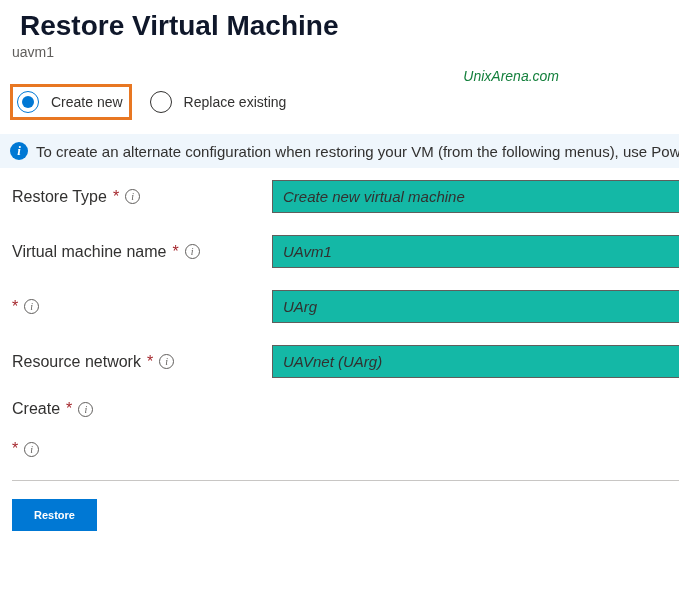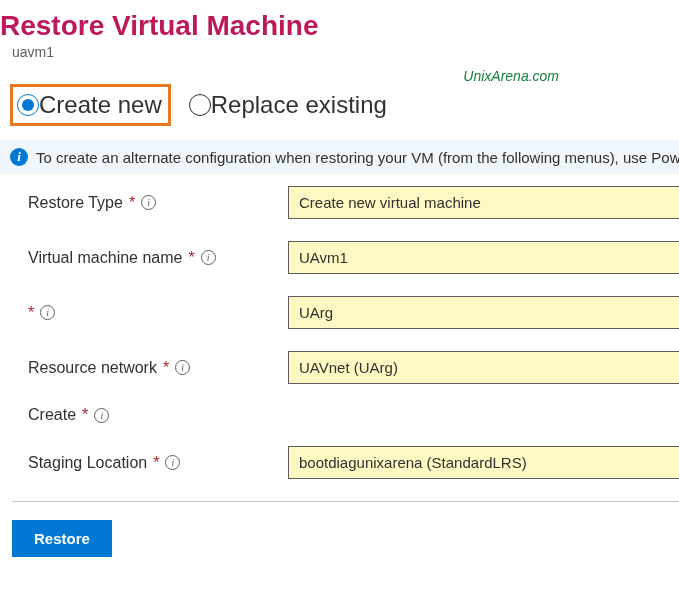--- a/index.html
+++ b/index.html
@@ -13,22 +13,22 @@
       color: #323130;
       background: #fff;
       width: 679px;
       height: 614px;
       overflow: hidden;
       position: relative;
     }
     .page-title {
       font-size: 28px;
       font-weight: 600;
-      color: #be185d;
-      padding: 10px 0 0 0;
+      color: #0f172a;
+      padding: 10px 0 0 20px;
     }
     .subtitle {
       font-size: 14px;
       color: #605e5c;
       padding: 2px 0 0 12px;
     }
     .watermark {
       position: absolute;
       top: 68px;
       right: 120px;
@@ -38,22 +38,22 @@
     }
     .radio-row {
       display: flex;
       align-items: center;
       gap: 18px;
       padding: 24px 0 14px 10px;
     }
     .radio-option {
       display: flex;
       align-items: center;
-      gap: 0;
-      font-size: 24px;
+      gap: 12px;
+      font-size: 14px;
       color: #323130;
       cursor: pointer;
     }
     .radio-circle {
       width: 22px;
       height: 22px;
       border: 1.5px solid #323130;
       border-radius: 50%;
       display: flex;
       align-items: center;
@@ -94,21 +94,21 @@
       font-size: 13px;
       font-weight: bold;
       display: flex;
       align-items: center;
       justify-content: center;
       flex-shrink: 0;
       font-style: italic;
       font-family: Georgia, serif;
     }
     .form-section {
-      padding: 12px 0 0 28px;
+      padding: 12px 0 0 12px;
     }
     .form-row {
       display: flex;
       align-items: center;
       margin-bottom: 22px;
     }
     .form-label-wrap {
       width: 260px;
       display: flex;
       align-items: center;
@@ -132,36 +132,37 @@
       font-style: italic;
       font-family: Georgia, serif;
       cursor: pointer;
     }
     .form-input {
       flex: 1;
       border: 1px solid #605e5c;
       padding: 7px 10px;
       font-size: 15px;
       color: #323130;
-      background: #fef9c3;
+      background: #14b8a6;
       font-family: inherit;
       outline: none;
       border-right: none;
+      font-style: italic;
     }
     .divider {
       border: none;
       border-top: 1px solid #c8c6c4;
       margin: 8px 0 18px 12px;
     }
     .restore-btn {
       background: #0078d4;
       color: #fff;
       border: none;
       padding: 10px 22px;
-      font-size: 15px;
+      font-size: 11px;
       font-weight: 600;
       cursor: pointer;
       margin-left: 12px;
       font-family: inherit;
     }
   </style>
 </head>
 <body>
 
 
@@ -228,25 +229,23 @@
   <div class="form-row">
     <div class="form-label-wrap">
       <span>Create</span>
       <span class="required">*</span>
       <span class="info-icon">i</span>
     </div>
   </div>
 
   <div class="form-row">
     <div class="form-label-wrap">
-      <span>Staging Location</span>
-      <span class="required">*</span>
-      <span class="info-icon">i</span>
-    </div>
-    <input class="form-input" type="text" value="bootdiagunixarena (StandardLRS)" style="">
+      <span class="required">*</span>
+      <span class="info-icon">i</span>
+    </div>
   </div>
 
 </div>
 
 <hr class="divider">
 
 <button class="restore-btn">Restore</button>
 
 
 

